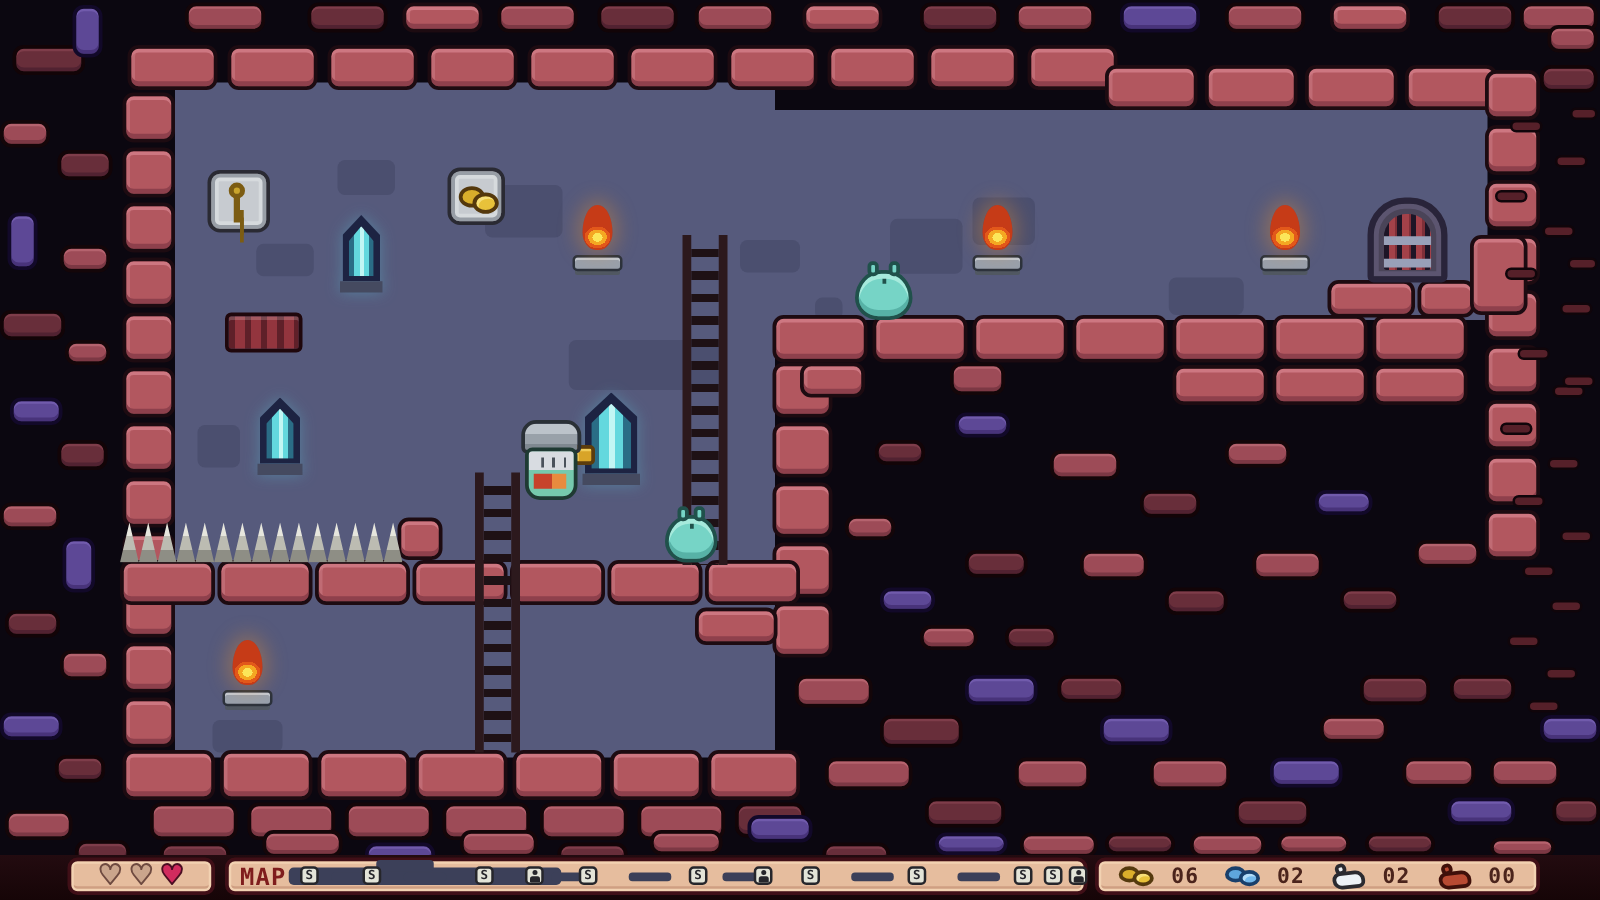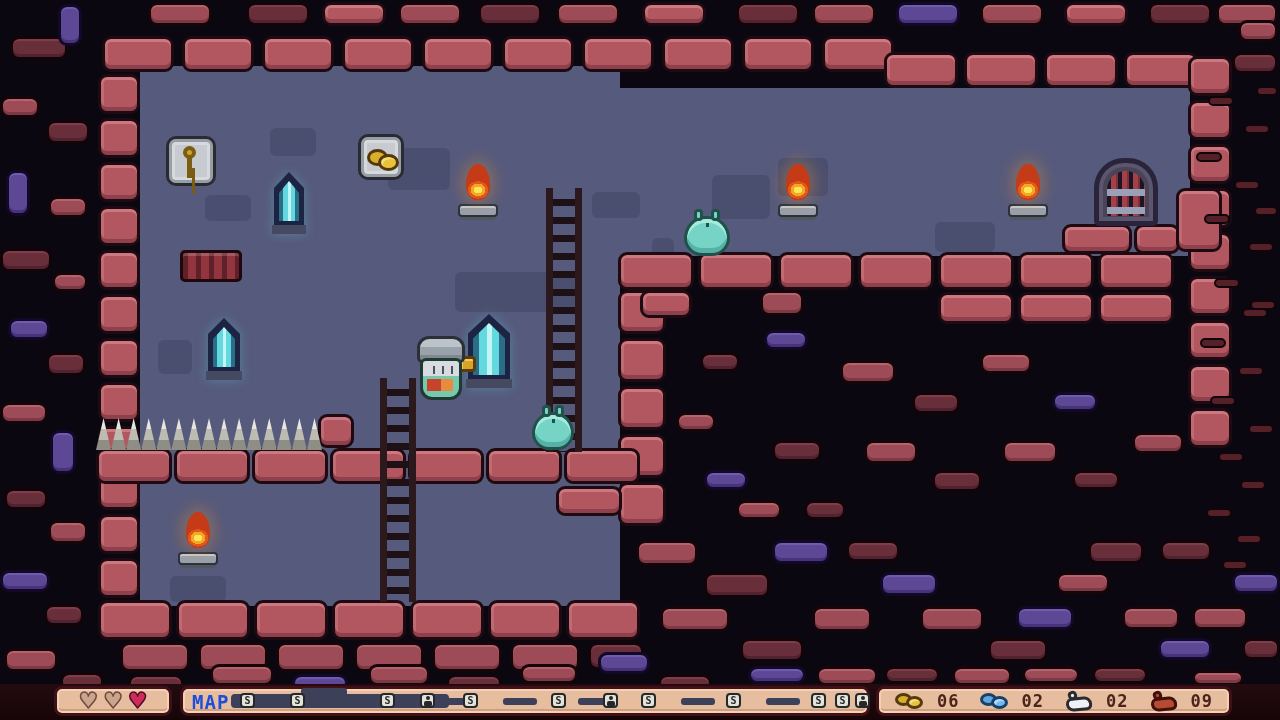--- a/index.html
+++ b/index.html
@@ -81,21 +81,21 @@
   
   .hud{position:absolute;left:0;right:0;bottom:0;height:36px;background:linear-gradient(180deg,#230b10,#160507);}
   .panel{position:absolute;top:2px;height:30px;background:#e6bd9e;border:3px solid #400f17;border-radius:8px;box-sizing:border-box;
     box-shadow:inset 0 0 0 2px #f2d2b2,inset 0 -4px 0 #cf9f82;}
   .p-hearts{left:54px;width:118px;display:flex;align-items:center;justify-content:center;gap:5px;}
   .p-map{left:180px;width:690px;}
   .p-count{left:876px;width:356px;display:flex;align-items:center;justify-content:space-between;padding:0 16px;}
   .heart{font-size:22px;line-height:20px;font-family:"DejaVu Sans",sans-serif;}
   .h-empty{color:#caa58c;-webkit-text-stroke:1.5px #6e4a40;}
   .h-full{color:#d12b5e;-webkit-text-stroke:1.5px #4a0d22;}
-  .map-label{position:absolute;left:9px;top:2px;font:bold 19px "DejaVu Sans Mono",monospace;color:#1d4ed8;letter-spacing:1px;}
+  .map-label{position:absolute;left:9px;top:2px;font:bold 19px "DejaVu Sans Mono",monospace;color:#7f1d1d;letter-spacing:1px;}
   .track{position:absolute;left:0;top:0;right:0;bottom:0;}
   .trackdark{position:absolute;top:5px;height:14px;background:#3c4059;border-radius:4px;}
   .bump{position:absolute;top:-6px;height:9px;background:#3c4059;border-radius:3px;}
   .dash{position:absolute;top:9px;width:34px;height:7px;background:#3c4059;border-radius:3px;}
   .node{position:absolute;top:4px;width:15px;height:15px;background:#e3e4d8;border:2px solid #26262b;border-radius:4px;box-sizing:border-box;
     display:flex;flex-direction:column;align-items:center;justify-content:center;font:bold 10px "DejaVu Sans Mono",monospace;color:#26262b;z-index:2;line-height:10px;}
   .node-f::before{content:"";width:4px;height:4px;border-radius:50%;background:#26262b;margin-bottom:1px;}
   .node-f::after{content:"";width:8px;height:5px;border-radius:2px 2px 1px 1px;background:#26262b;}
   .counter{display:flex;align-items:center;gap:8px;}
   .cnt{font:bold 17px "DejaVu Sans Mono",monospace;color:#4b241c;letter-spacing:1px;}
@@ -370,17 +370,17 @@
         <div class="counter">
           <span class="ic ic-blue"></span>
           <span class="cnt">02</span>
         </div>
         <div class="counter">
           <span class="ic ic-white"></span>
           <span class="cnt">02</span>
         </div>
         <div class="counter">
           <span class="ic ic-red"></span>
-          <span class="cnt">09</span>
+          <span class="cnt">00</span>
         </div>
       </div>
   </div>
 </div>
 
 </body></html>

